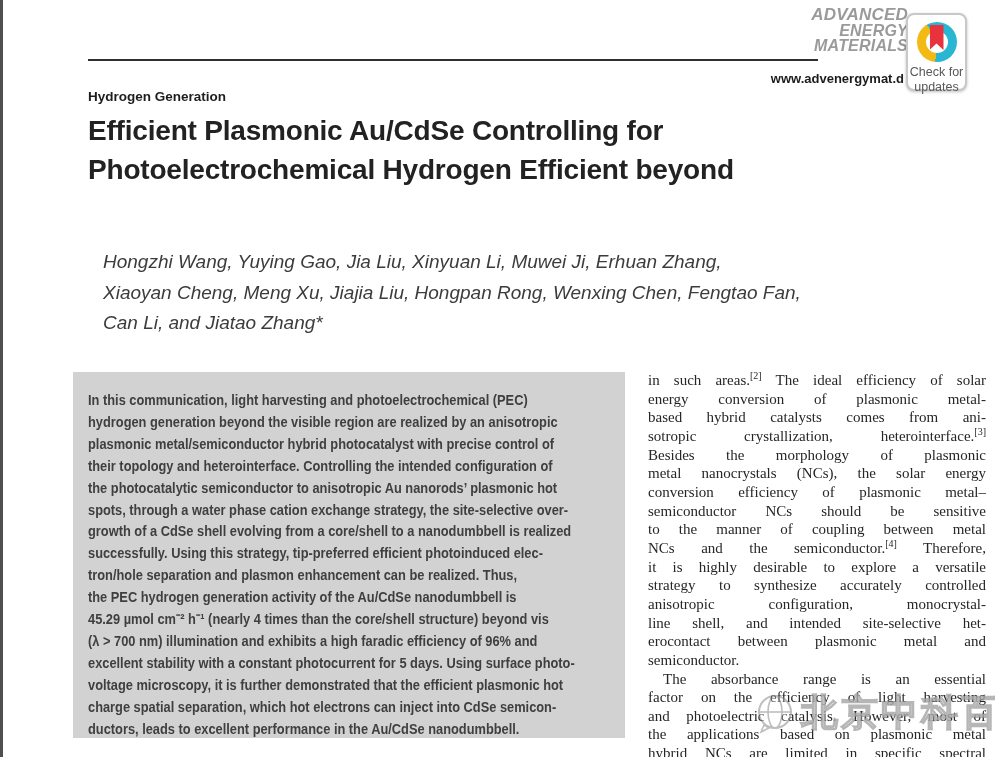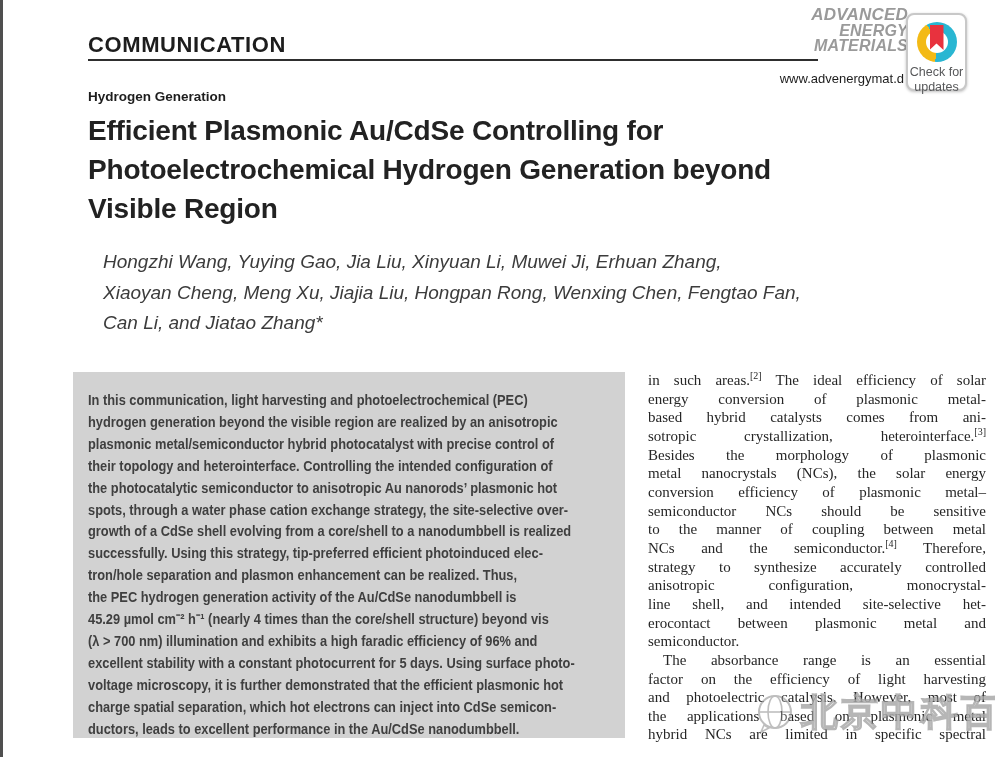--- a/index.html
+++ b/index.html
@@ -21,21 +21,21 @@
   }
   .header-rule{position:absolute;left:88px;top:59px;width:730px;height:2px;background:#2e2e2e;}
   .topic-label{position:absolute;left:88px;top:69px;font-size:13.5px;font-weight:bold;color:var(--text-dark);margin-top:20px;}
   .journal-logo{
     position:absolute;right:87px;top:7px;text-align:right;color:var(--logo-gray);
     font-style:italic;font-weight:bold;line-height:15.5px;letter-spacing:.2px;
   }
   .journal-logo .l1{font-size:17px;}
   .journal-logo .l2{font-size:16px;}
   .journal-logo .l3{font-size:16px;}
-  .website-url{position:absolute;right:91px;top:71px;font-size:13px;font-weight:normal;color:#1c1c1c;}
+  .website-url{position:absolute;right:91px;top:71px;font-size:13px;font-weight:bold;color:#1c1c1c;}
   .crossmark{
     position:absolute;left:906px;top:13px;width:61px;height:78px;background:#fff;
     border:2px solid var(--badge-border);border-radius:8px;z-index:5;
     box-shadow:0 1px 3px rgba(0,0,0,.25);cursor:pointer;
   }
   .cm-circle{
     position:absolute;left:50%;top:7px;margin-left:-20px;width:40px;height:40px;border-radius:50%;
     background:conic-gradient(var(--crossmark-teal) 0 185deg,var(--crossmark-yellow) 185deg 330deg,var(--crossmark-teal) 330deg 360deg);
   }
   .cm-circle::after{
@@ -81,21 +81,20 @@
     -webkit-text-stroke:1.3px rgba(122,122,122,.55);font-family:sans-serif;white-space:nowrap;
   }
   .globe-icon{opacity:.55;}
 </style>
 </head>
 <body>
 
 <div class="page">
   <div class="left-strip"></div>
 
-  <div class="section-label">COMMUNICATION</div>
   <div class="header-rule"></div>
   <div class="topic-label">Hydrogen Generation</div>
 
   <div class="journal-logo">
     <div class="l1">ADVANCED</div>
     <div class="l2">ENERGY</div>
     <div class="l3">MATERIALS</div>
   </div>
   <div class="website-url">www.advenergymat.d</div>
 
@@ -103,22 +102,21 @@
     <div class="cm-circle"></div>
     <div class="cm-bookmark"></div>
     <div class="cm-label">
       <div>Check for</div>
       <div>updates</div>
     </div>
   </div>
 
   <div class="article-title">
       <div class="line">Efficient Plasmonic Au/CdSe Controlling for</div>
-      <div class="line">Photoelectrochemical Hydrogen Generation beyond</div>
-      <div class="line">Visible Region</div>
+      <div class="line">Photoelectrochemical Hydrogen Efficient beyond</div>
     </div>
 
   <div class="author-list">
       <div class="line">Hongzhi Wang, Yuying Gao, Jia Liu, Xinyuan Li, Muwei Ji, Erhuan Zhang,</div>
       <div class="line">Xiaoyan Cheng, Meng Xu, Jiajia Liu, Hongpan Rong, Wenxing Chen, Fengtao Fan,</div>
       <div class="line">Can Li, and Jiatao Zhang*</div>
     </div>
 
   <div class="abstract-box">
     <div class="abstract-text">
@@ -145,20 +143,21 @@
       <div class="line">in such areas.<sup>[2]</sup> The ideal efficiency of solar</div>
       <div class="line">energy conversion of plasmonic metal-</div>
       <div class="line">based hybrid catalysts comes from ani-</div>
       <div class="line">sotropic crystallization, heterointerface.<sup>[3]</sup></div>
       <div class="line">Besides the morphology of plasmonic</div>
       <div class="line">metal nanocrystals (NCs), the solar energy</div>
       <div class="line">conversion efficiency of plasmonic metal–</div>
       <div class="line">semiconductor NCs should be sensitive</div>
       <div class="line">to the manner of coupling between metal</div>
       <div class="line">NCs and the semiconductor.<sup>[4]</sup> Therefore,</div>
+      <div class="line">it is highly desirable to explore a versatile</div>
       <div class="line">strategy to synthesize accurately controlled</div>
       <div class="line">anisotropic configuration, monocrystal-</div>
       <div class="line">line shell, and intended site-selective het-</div>
       <div class="line">erocontact between plasmonic metal and</div>
       <div class="line final">semiconductor.</div>
       <div class="line indent">The absorbance range is an essential</div>
       <div class="line">factor on the efficiency of light harvesting</div>
       <div class="line">and photoelectric catalysis. However, most of</div>
       <div class="line">the applications based on plasmonic metal</div>
       <div class="line">hybrid NCs are limited in specific spectral</div>

